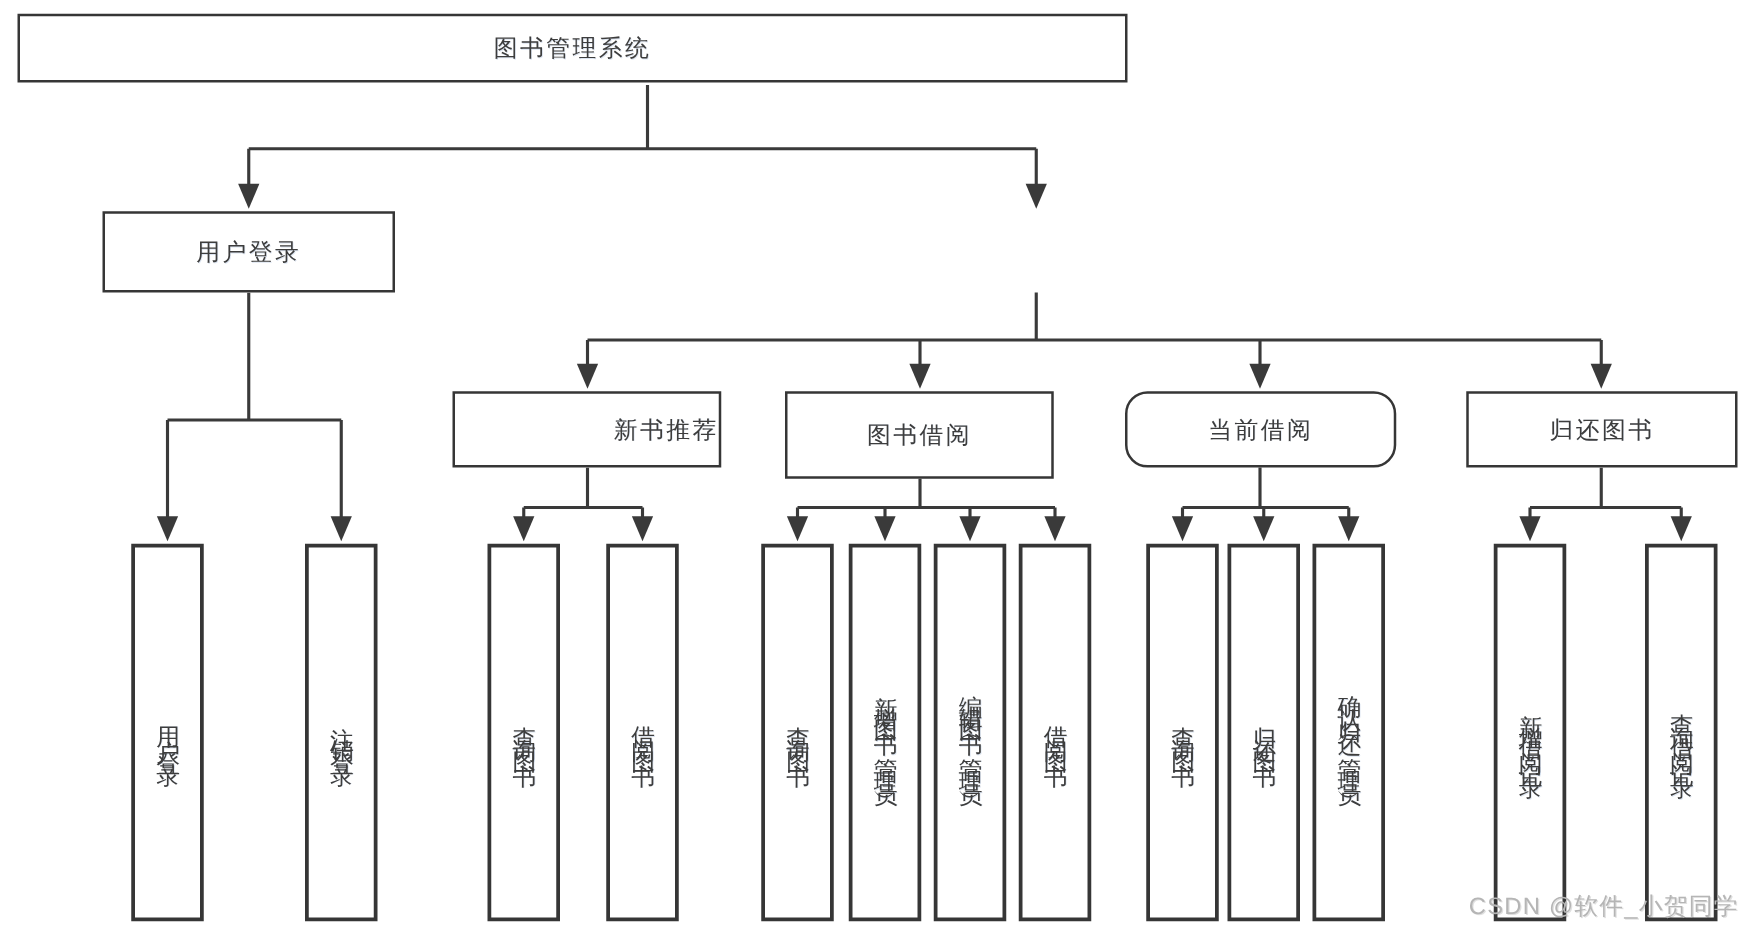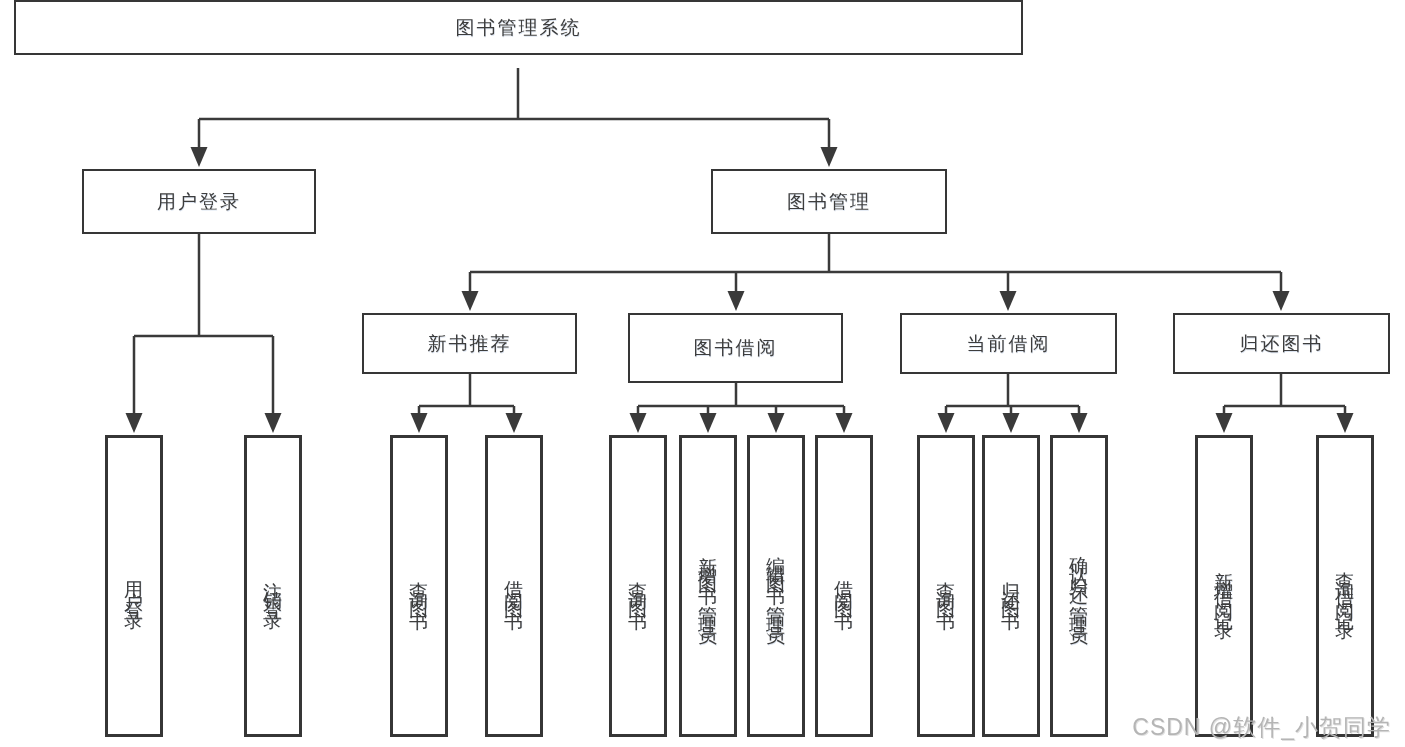--- a/index.html
+++ b/index.html
@@ -38,38 +38,38 @@
   .node.leaf { border-width: 3px; }
   .node.leaf .vtext {
     writing-mode: vertical-rl;
     text-orientation: mixed;
     letter-spacing: 10px;
     line-height: 1;
     font-size: 19px;
     white-space: nowrap;
   }
   
-  .n-root            { left: 14px;   top: 0;  width: 1009px; height: 55px; }
+  .n-root            { left: 14px;   top: 11px;  width: 888px; height: 55px; }
   .n-user-login      { left: 82px;   top: 169px; width: 234px;  height: 65px; }
   .n-book-mgmt       { left: 711px;  top: 169px; width: 236px;  height: 65px; }
-  .n-new-books       { left: 362px;  top: 313px; width: 215px;  height: 61px; }
+  .n-new-books       { left: 362px;  top: 313px; width: 215px;  height: 61px; justify-content: flex-end; }
   .n-book-borrow     { left: 628px;  top: 313px; width: 215px;  height: 70px; }
-  .n-current-borrow  { left: 900px;  top: 313px; width: 217px;  height: 61px; }
+  .n-current-borrow  { left: 900px;  top: 313px; width: 217px;  height: 61px; border-radius: 18px; }
   .n-borrow-records  { left: 1173px; top: 313px; width: 217px;  height: 61px; }
   .leaf              { top: 435px; width: 58px; height: 302px; }
   .n-l1a { left: 105px; }  .n-l1b { left: 244px; }
   .n-l2a { left: 390px; }  .n-l2b { left: 485px; }
   .n-l3a { left: 609px; }  .n-l3b { left: 679px; }  .n-l3c { left: 747px; }  .n-l3d { left: 815px; }
   .n-l4a { left: 917px; }  .n-l4b { left: 982px; }  .n-l4c { left: 1050px; }
   .n-l5a { left: 1195px; } .n-l5b { left: 1316px; }
   .watermark {
     position: absolute;
     right: 14px;
     top: 712px;
-    font-size: 23px;
+    font-size: 19px;
     color: #b5b5b5;
     letter-spacing: 1px;
     z-index: 3;
     text-shadow: 1px 1px 0 rgba(0,0,0,0.12);
   }
 </style>
 </head>
 <body>
 
 <div class="canvas">
@@ -113,23 +113,20 @@
       <polygon points="1336.5,413 1353.5,413 1345,433"></polygon>
     </g>
   </svg>
 
   <div class="node n-root">
     <span>图书管理系统</span>
   </div>
 
   <div class="node n-user-login">
     <span>用户登录</span>
-  </div>
-  <div class="node n-book-mgmt">
-    <span>图书管理</span>
   </div>
 
   <div class="node n-new-books">
     <span>新书推荐</span>
   </div>
   <div class="node n-book-borrow">
     <span>图书借阅</span>
   </div>
   <div class="node n-current-borrow">
     <span>当前借阅</span>

